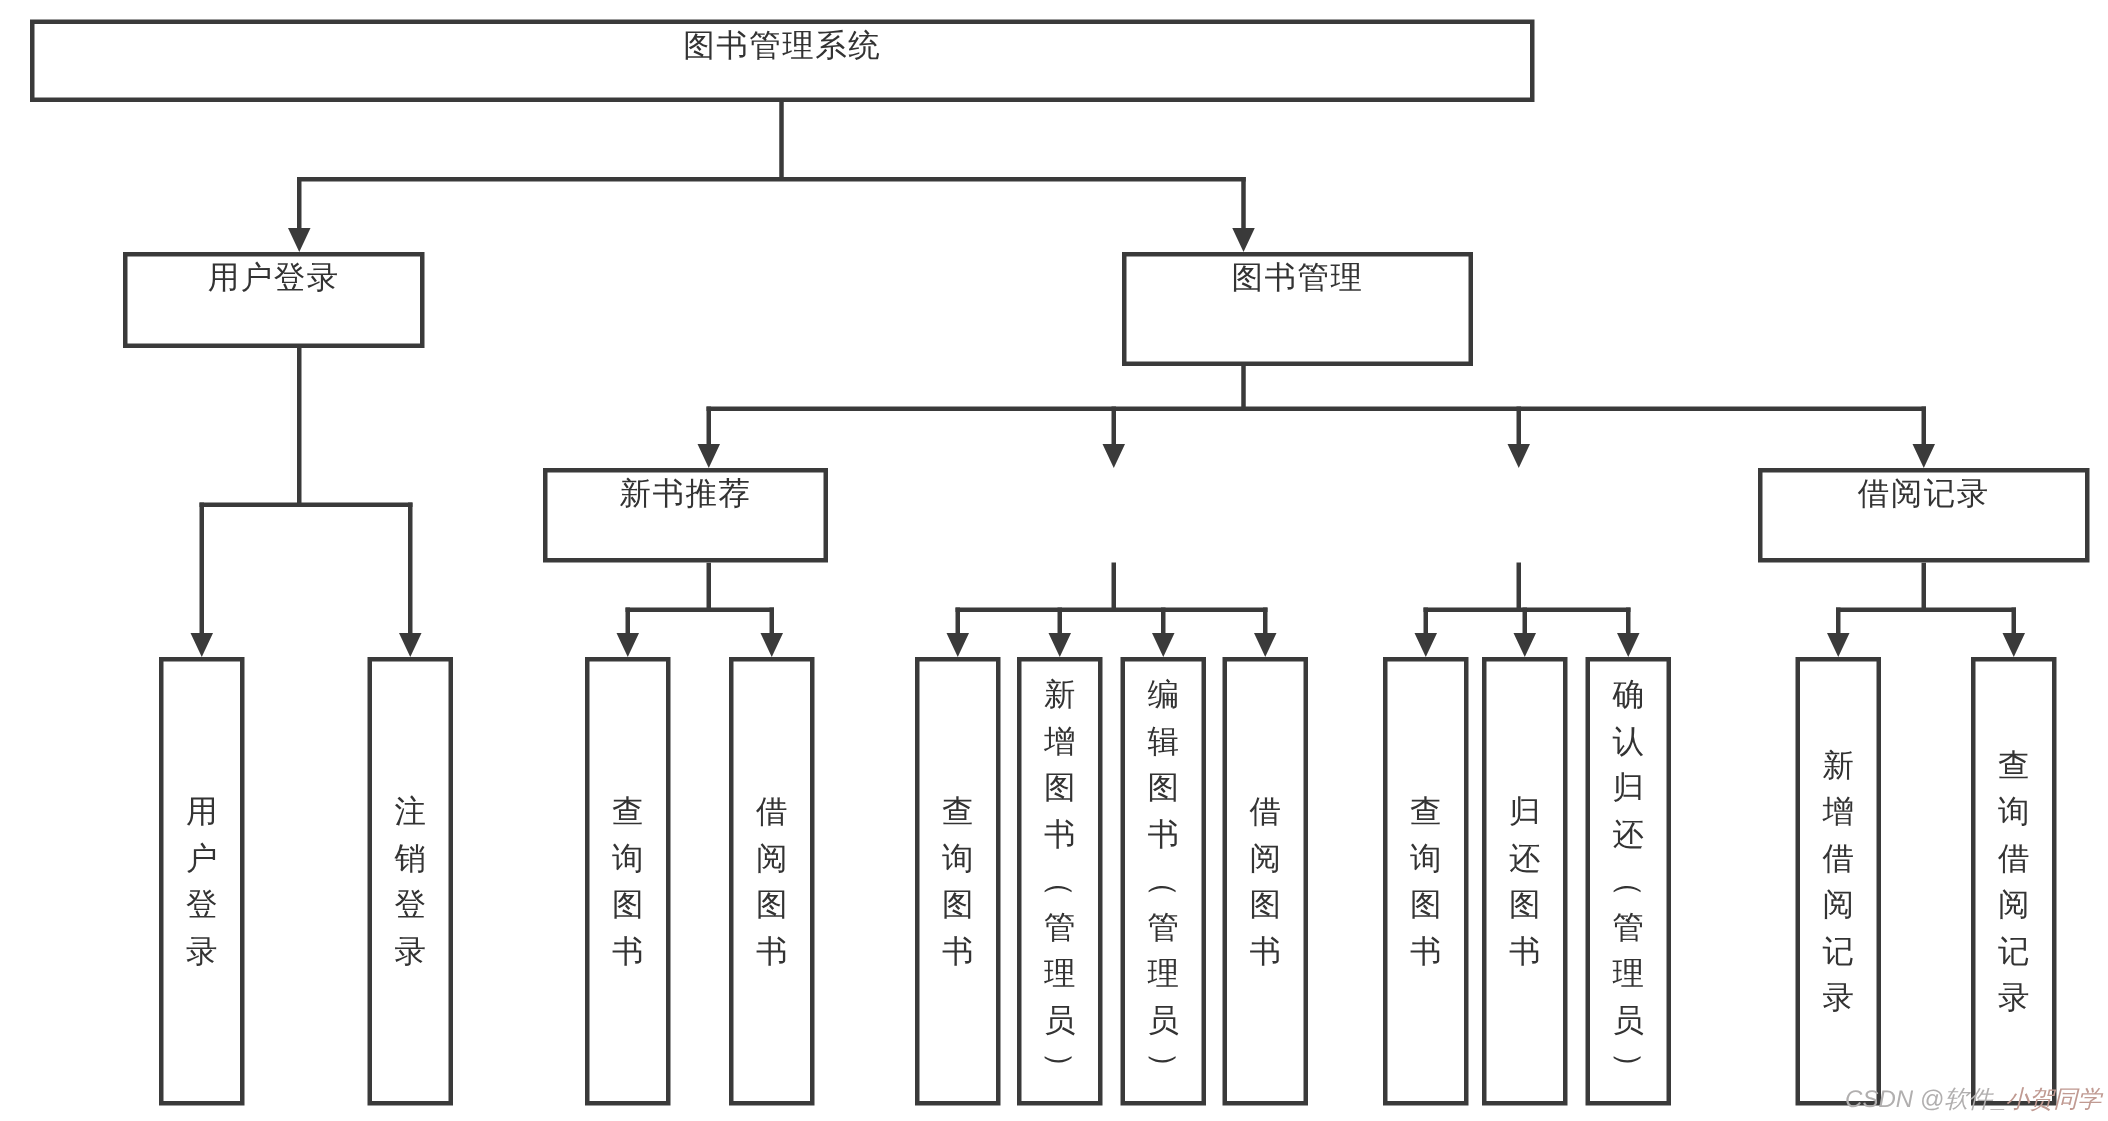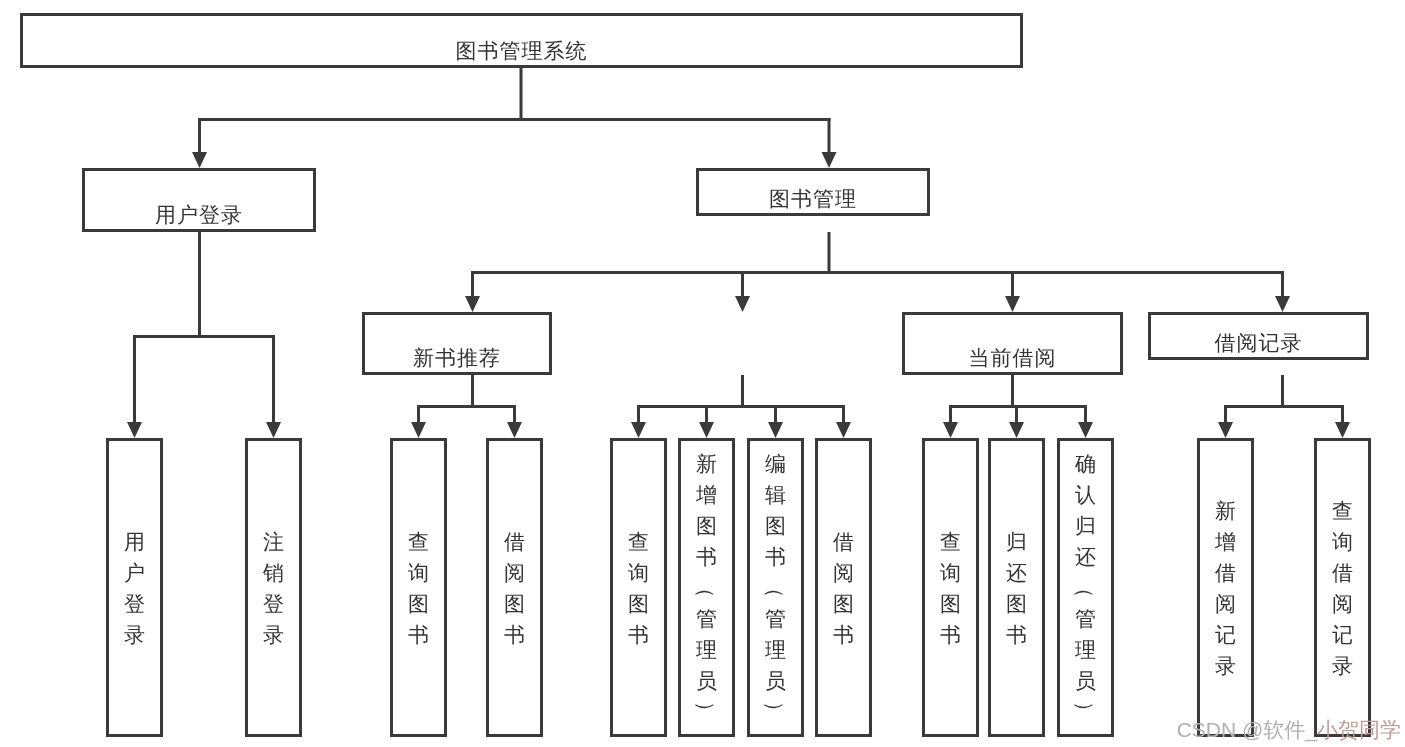--- a/index.html
+++ b/index.html
@@ -5,33 +5,33 @@
   html,body { margin:0; padding:0; background:#ffffff; }
   body { width:1405px; height:747px; position:relative; overflow:hidden;
          font-family:"Liberation Sans","DejaVu Sans",sans-serif; }
   #canvas { position:absolute; left:0; top:0; width:1405px; height:747px; }
 
   
   #connectors { position:absolute; left:0; top:0; pointer-events:none; }
 
   
   .hnode { position:absolute; box-sizing:border-box; border:3px solid #3a3a3a;
-           background:#ffffff; display:flex; align-items:flex-end; justify-content:center; }
+           background:#ffffff; display:flex; align-items:flex-start; justify-content:center; }
   .hnode .lbl { font-size:21px; color:#333333; letter-spacing:1px; }
 
   
   .leaf { position:absolute; box-sizing:border-box; width:57px; height:299px;
           border:3px solid #3a3a3a; background:#ffffff; display:flex; }
   .vtext { flex:1; display:flex; flex-direction:column; align-items:center;
            justify-content:center; font-size:21px; color:#333333; }
   .vchar { display:block; height:31px; line-height:31px; }
   .vchar.rot { transform:rotate(90deg); }
 
   
-  #watermark { position:absolute; right:4px; bottom:3px; font-size:21px; white-space:nowrap; }
+  #watermark { position:absolute; right:4px; bottom:3px; font-size:16px; white-space:nowrap;font-style:italic; }
   #watermark .wm1 { color:#b1afaf; }
   #watermark .wm2 { color:#c09a92; }
 </style>
 </head>
 <body>
 
 <div id="canvas">
 
   <svg id="connectors" width="1405" height="747" viewBox="0 0 1405 747">
     <g stroke="#3a3a3a" stroke-width="3" fill="#3a3a3a">
@@ -94,34 +94,31 @@
       <line x1="1342.5" y1="405" x2="1342.5" y2="423"></line>
       <polygon points="1218,422 1233,422 1225.5,438" stroke="none"></polygon>
       <polygon points="1335,422 1350,422 1342.5,438" stroke="none"></polygon>
     </g>
   </svg>
 
   <div class="hnode" style="left:20px;top:13px;width:1003px;height:55px">
     <span class="lbl">图书管理系统</span>
   </div>
 
-  <div class="hnode" style="left:82px;top:168px;width:234px;height:64px">
+  <div class="hnode" style="left:82px;top:168px;width:201px;height:64px">
     <span class="lbl">用户登录</span>
   </div>
-  <div class="hnode" style="left:696px;top:168px;width:234px;height:48px">
+  <div class="hnode" style="left:748px;top:168px;width:234px;height:76px">
     <span class="lbl">图书管理</span>
   </div>
 
   <div class="hnode" style="left:362px;top:312px;width:190px;height:63px">
     <span class="lbl">新书推荐</span>
   </div>
-  <div class="hnode" style="left:902px;top:312px;width:221px;height:63px">
-    <span class="lbl">当前借阅</span>
-  </div>
-  <div class="hnode" style="left:1148px;top:312px;width:221px;height:48px">
+  <div class="hnode" style="left:1172px;top:312px;width:221px;height:63px">
     <span class="lbl">借阅记录</span>
   </div>
 
   <div class="leaf" style="left:106px;top:438px">
     <div class="vtext">
         <span class="vchar">用</span>
         <span class="vchar">户</span>
         <span class="vchar">登</span>
         <span class="vchar">录</span>
       </div>

